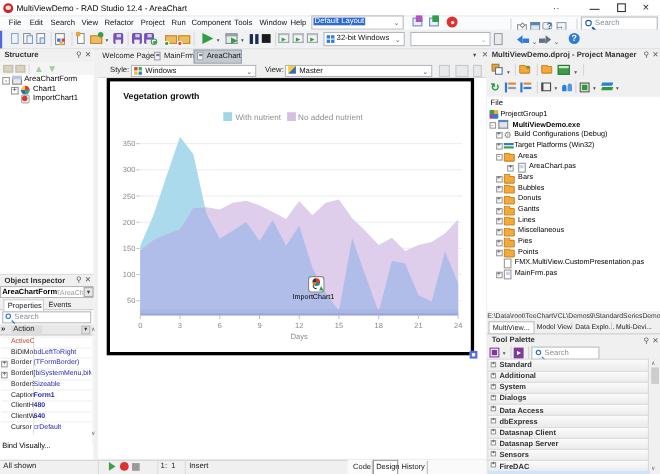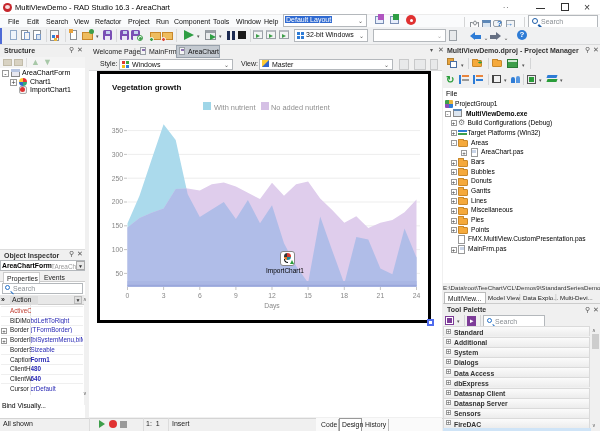--- a/index.html
+++ b/index.html
@@ -25,21 +25,21 @@
 .stepw{width:10px;height:9px;background:#f2f3f4;border:1px solid #9aa0a6;border-top:2.5px solid #b8bcc2;}
 .stepw:after{content:"";position:absolute;left:2px;top:2px;width:0;height:0;border-top:2.5px solid transparent;border-bottom:2.5px solid transparent;border-left:4px solid #3d9e4a;}
 .mag{position:absolute;width:5px;height:5px;border:1.4px solid #2471c8;border-radius:50%;}
 .mag:after{content:"";position:absolute;left:4.5px;top:4.5px;width:3.5px;height:1.4px;background:#2471c8;transform:rotate(45deg);transform-origin:0 0;}
 </style></head>
 <body>
 
 <div class="abs titlebar"></div>
 <div class="abs" style="left:3px;top:3px;width:9px;height:9px;border-radius:50%;background:#c6262c;"></div>
 <div class="abs" style="left:5px;top:5px;width:5px;height:4px;border-radius:50%;background:#fff;opacity:.85;"></div>
-<div class="abs" style="left:15px;top:3px;font-size:7.5px;color:#000;">MultiViewDemo - RAD Studio 16.3 - AreaChart</div>
+<div class="abs" style="left:15px;top:3px;font-size:7.5px;color:#000;">MultiViewDemo - RAD Studio 12.4 - AreaChart</div>
 <div class="abs" style="left:503px;top:5px;width:7px;height:3px;color:#333;font-size:8px;letter-spacing:1px;line-height:2px;">..</div>
 <div class="abs" style="left:536px;top:8px;width:9px;height:1.2px;background:#333;"></div>
 <div class="abs" style="left:561px;top:3px;width:8px;height:8px;border:1.2px solid #333;"></div>
 <div class="abs" style="left:584px;top:1px;font-size:10.5px;color:#333;">×</div>
 
 <div class="abs menubar">
 <span style="left:8px;">File</span>
     <span style="left:27px;">Edit</span>
     <span style="left:46px;">Search</span>
     <span style="left:74px;">View</span>

